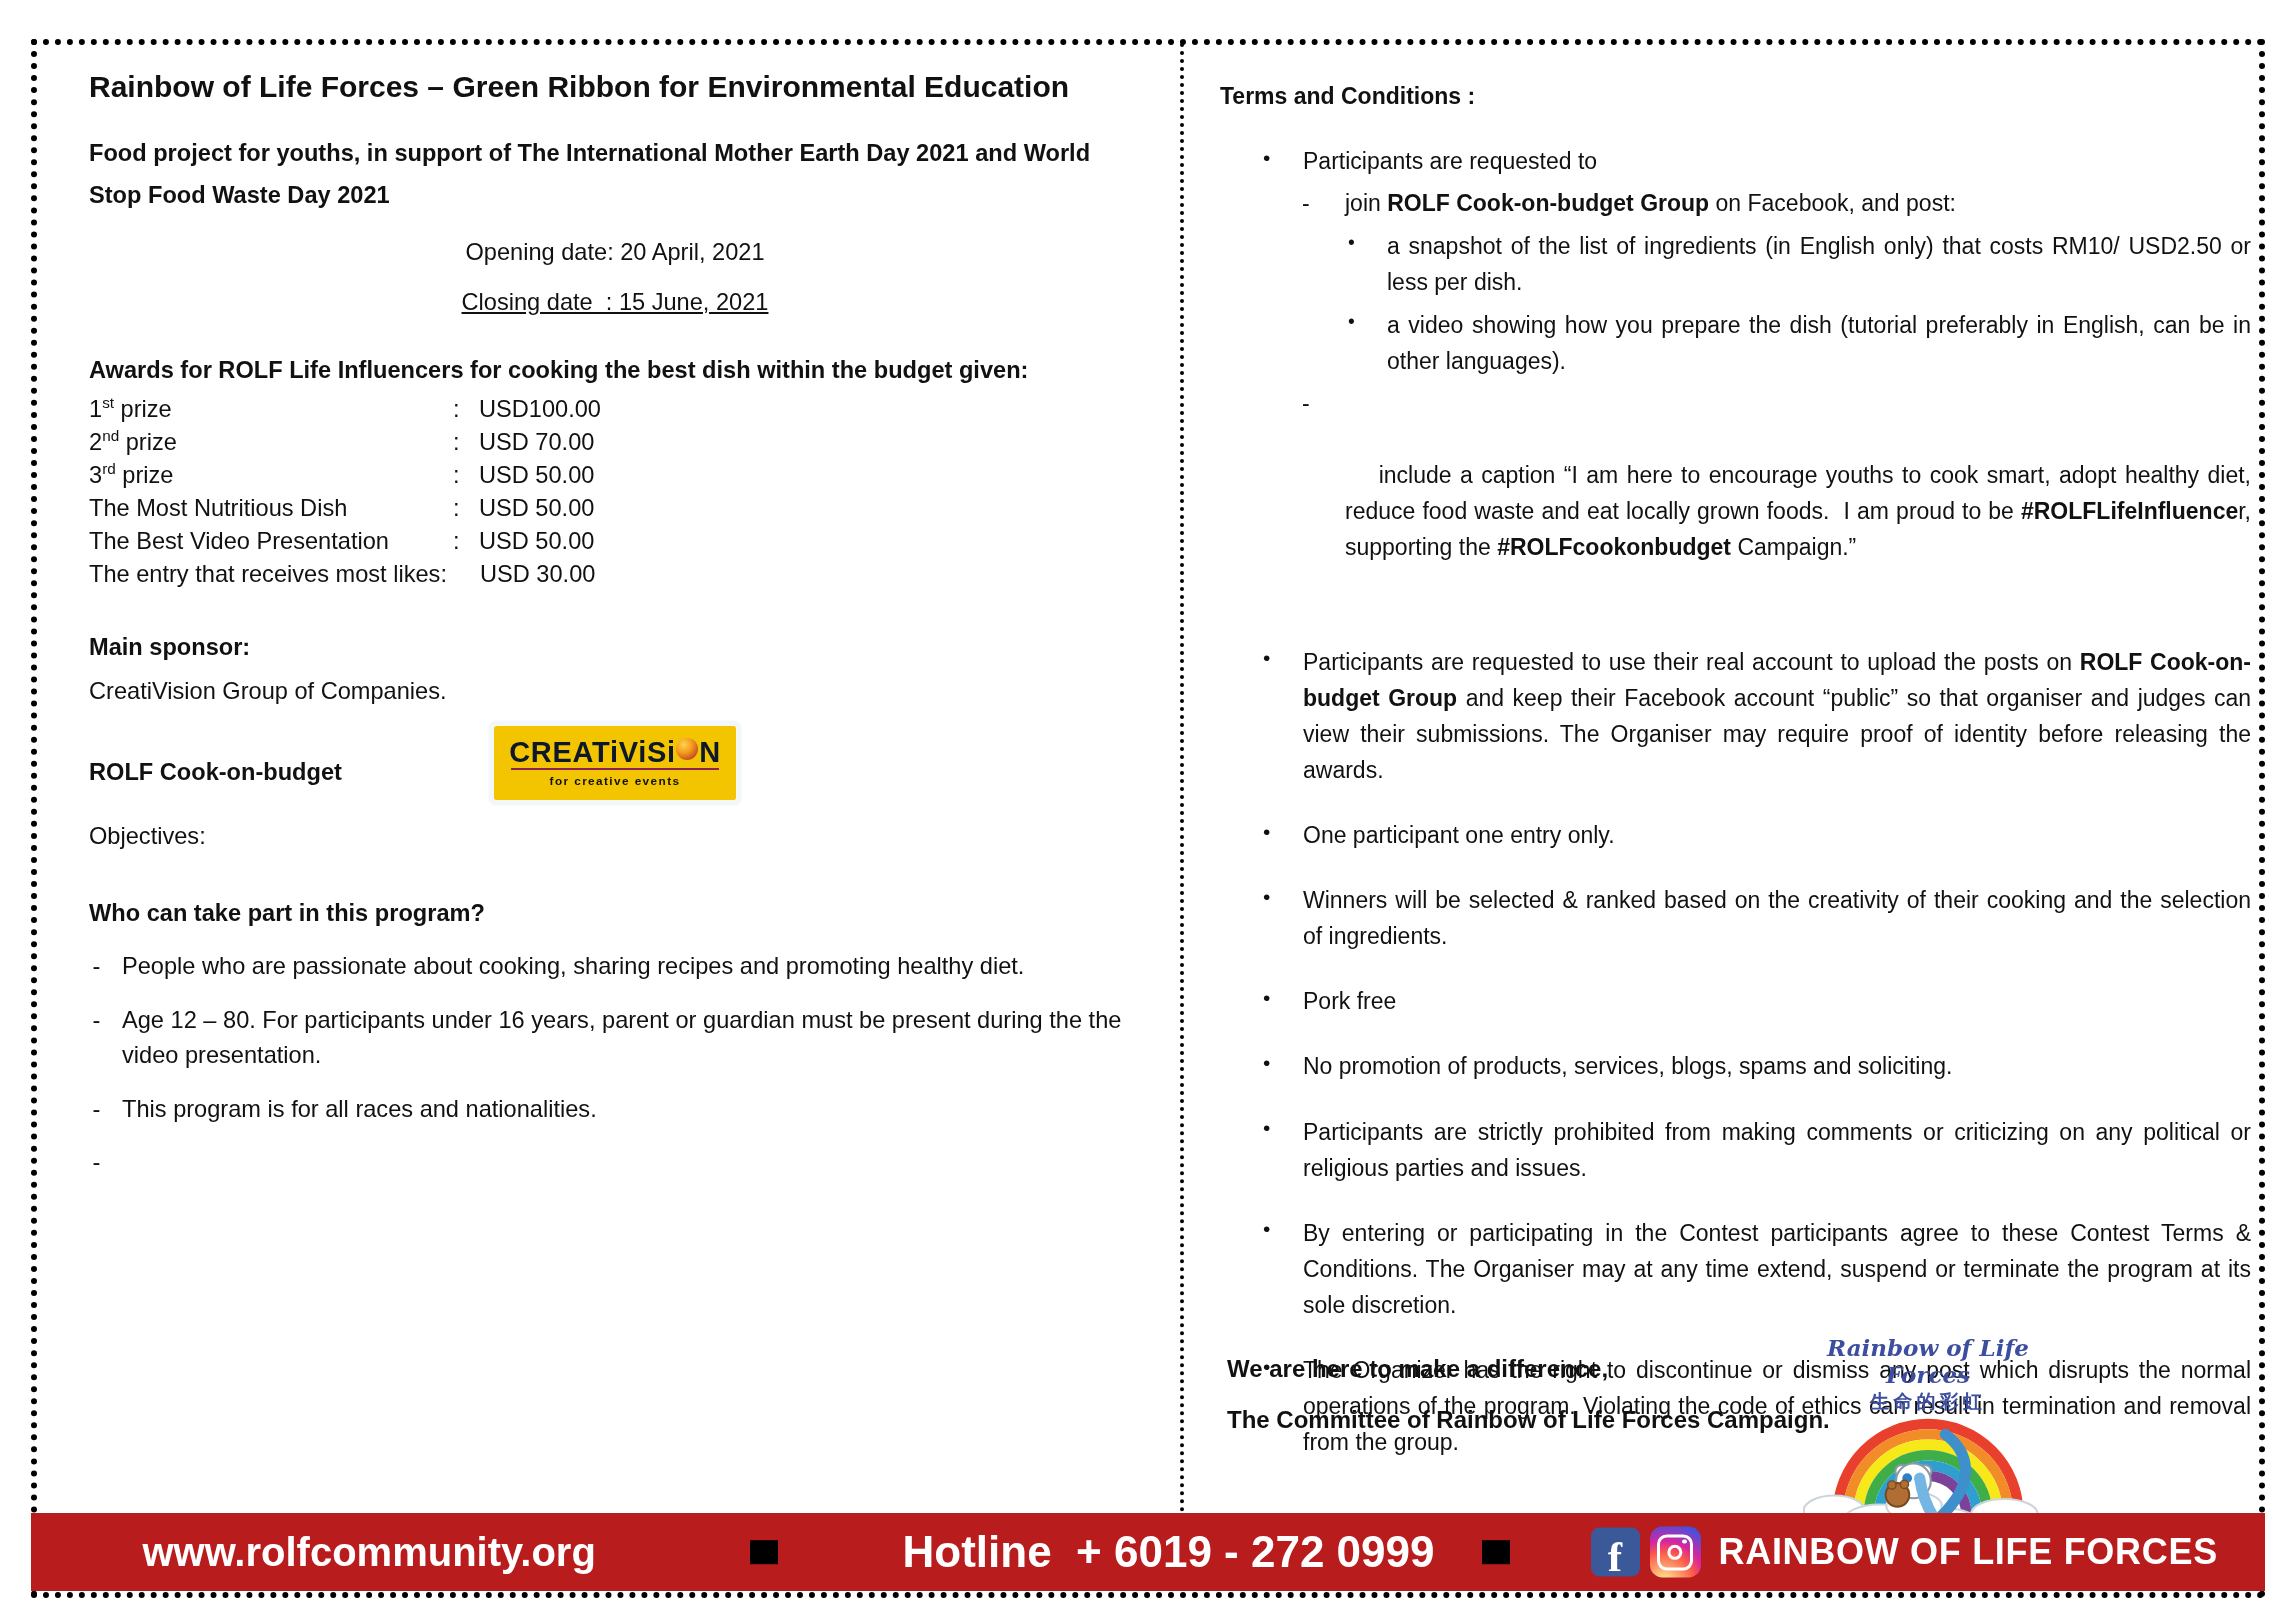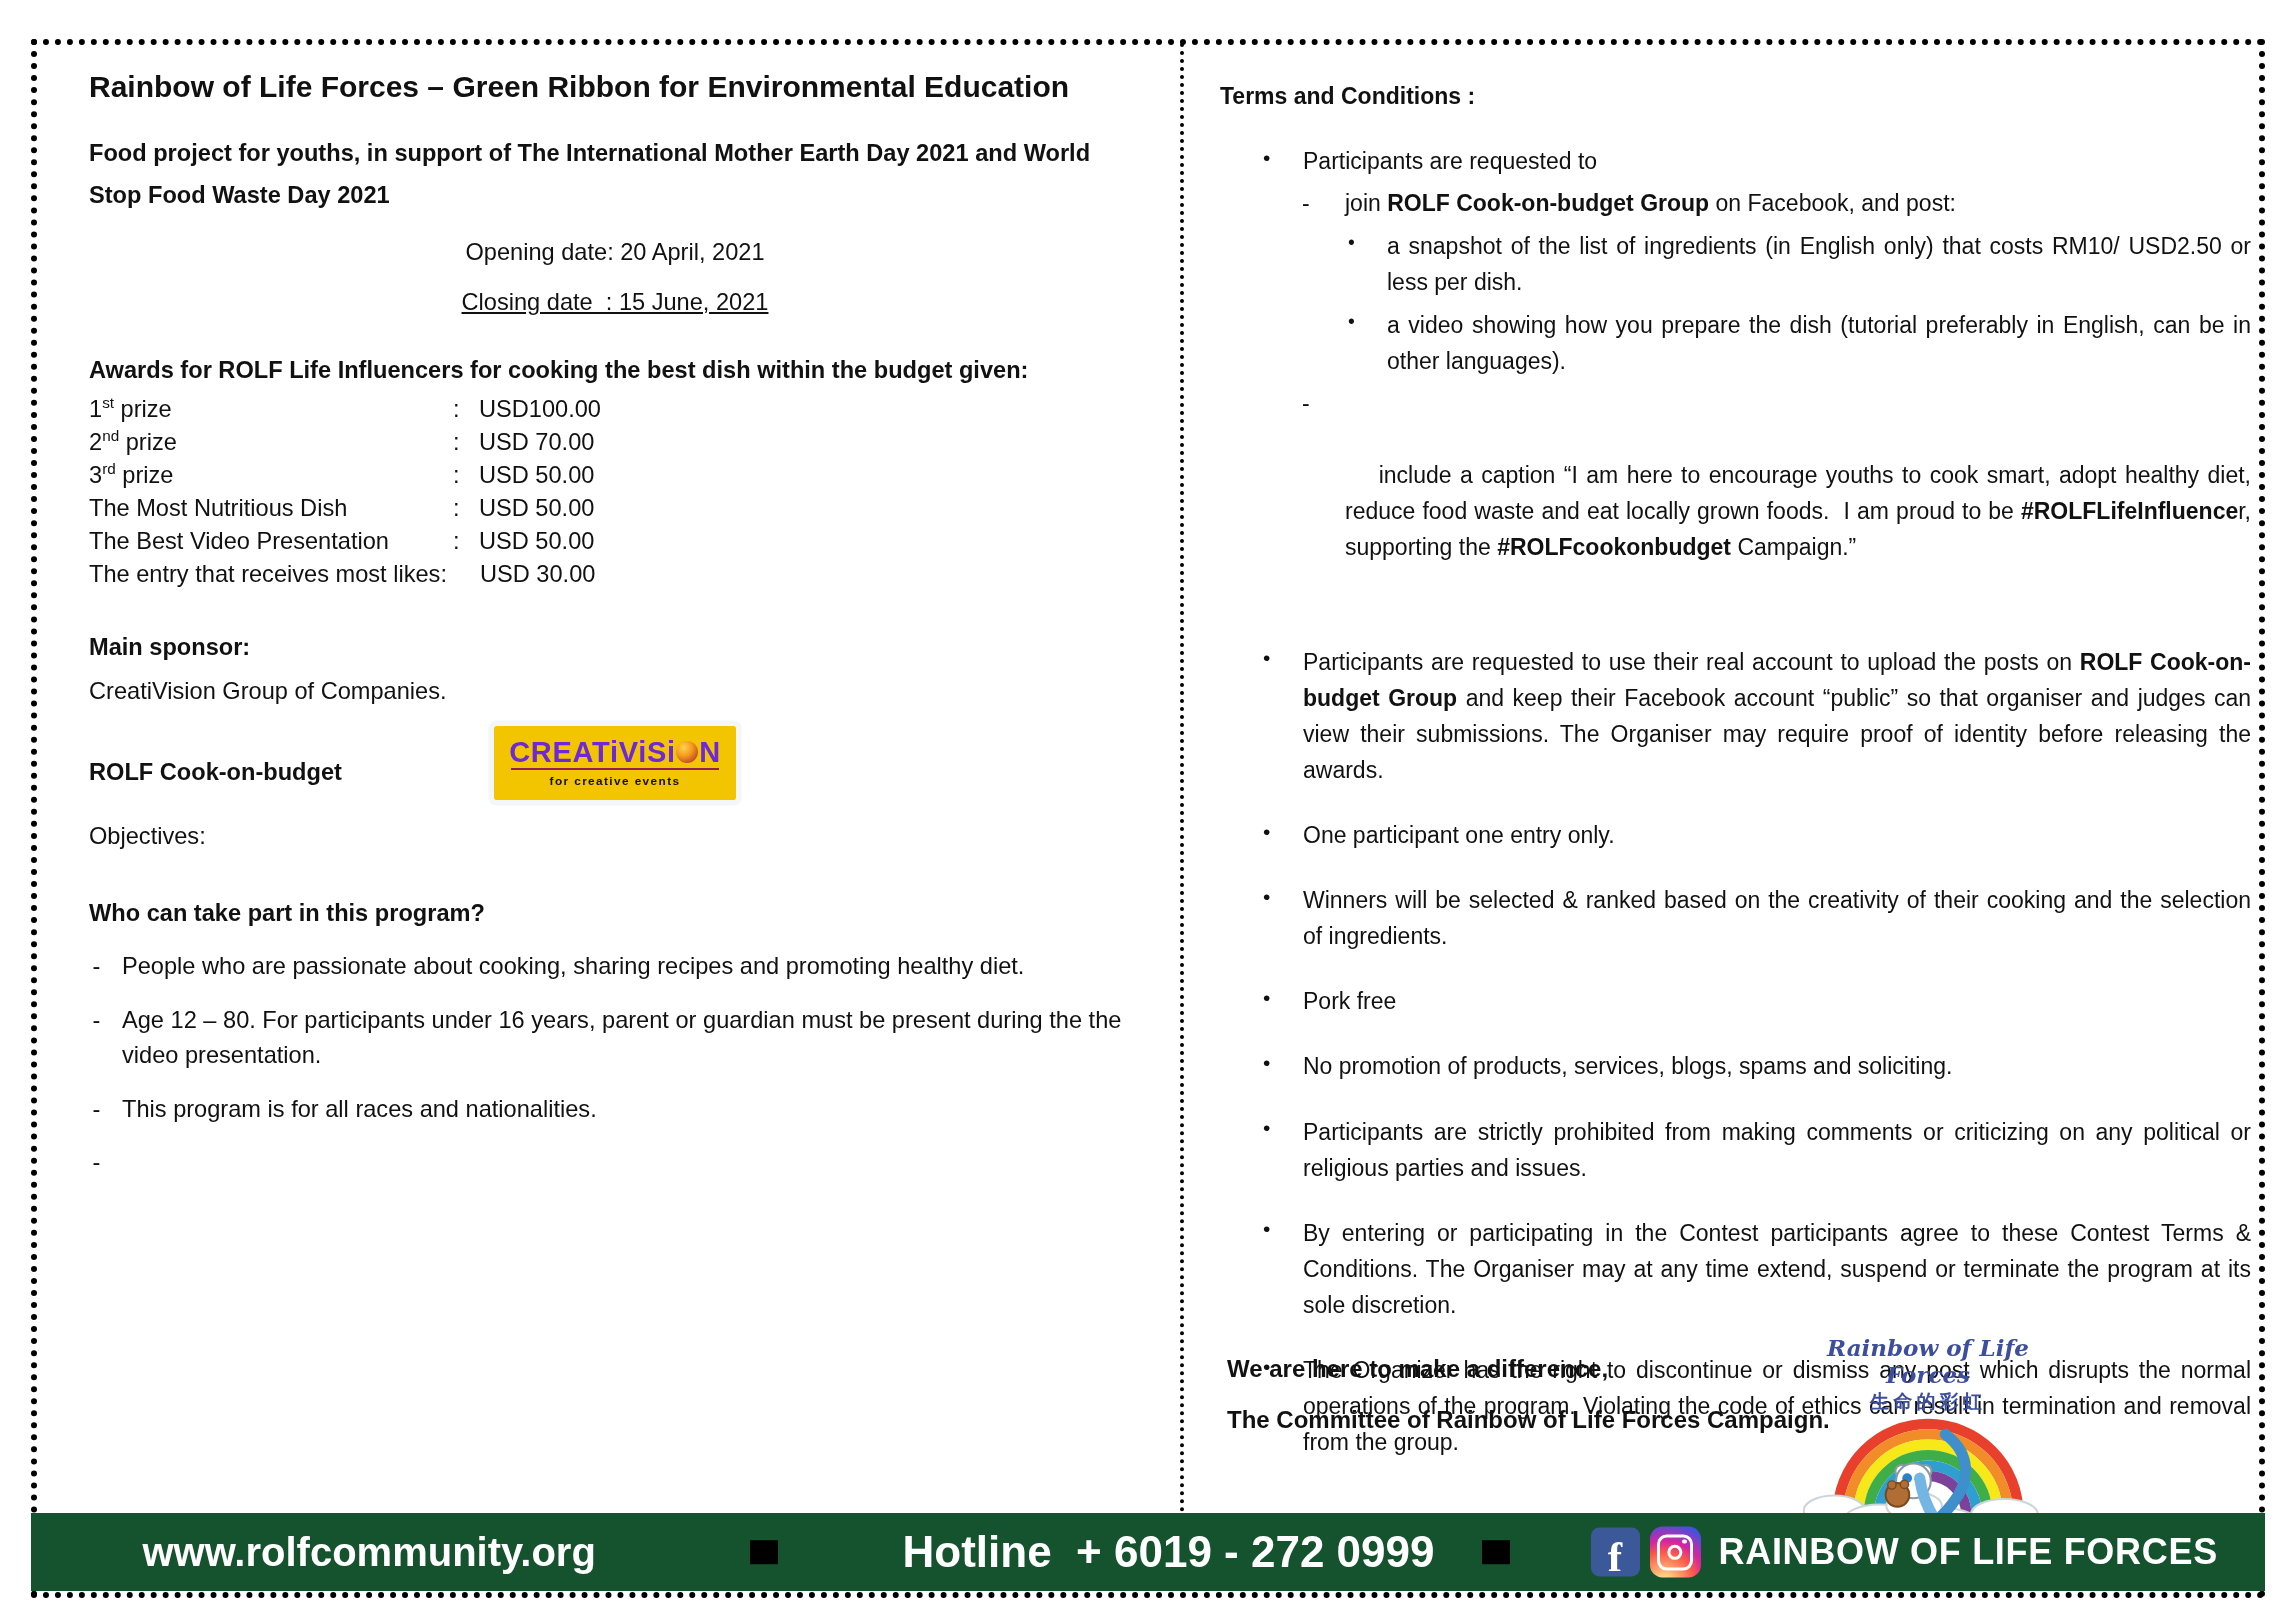--- a/index.html
+++ b/index.html
@@ -35,22 +35,22 @@
   ol.objectives li { margin-bottom:10.4px; padding-left:9.7px; }
   .who-heading { font-weight:bold; margin-top:42px; }
   .who-list { margin-top:16.7px; }
   .who-item { position:relative; padding-left:33px; margin-top:18px; }
   .who-item .dash { position:absolute; left:3.5px; top:0; }
 
   
   .cv-logo { position:absolute; left:494px; top:726px; width:242px; height:74px;
     background:#f2c500; border-radius:2.8px; box-shadow:0 0 0 5.6px #f4f7f8;
     display:flex; flex-direction:column; align-items:center; justify-content:center; }
-  .cv-line1 { font-weight:bold; font-size:29px; letter-spacing:0.7px; color:#6d28d9;
-    display:flex; align-items:center; line-height:1; }
+  .cv-line1 { font-weight:bold; font-size:29px; letter-spacing:0.7px; color:#0f172a;
+    display:flex; line-height:1; }
   .cv-sphere { display:inline-block; width:22px; height:22px; border-radius:50%;
     background:radial-gradient(circle at 35% 30%, #ffd34d 0%, #f59b1e 40%, #a9252b 95%); margin:0 0.7px; }
   .cv-rule { width:208px; border-top:2.8px solid #8e2157; margin-top:1.4px; }
   .cv-tagline { font-size:11.8px; font-weight:bold; letter-spacing:1.4px; margin-top:4.2px; color:#111; }
 
   
   .col-right { position:absolute; left:1220px; top:78px; width:1031px; font-size:23px; line-height:1.57; }
   .terms-heading { font-weight:bold; }
   .t-item { position:relative; padding-left:83px; text-align:justify; margin-top:29px; }
   .t-item > .marker { position:absolute; left:43px; top:-1.4px; font-size:21px; }
@@ -68,21 +68,21 @@
   
   .rolf-logo { position:absolute; left:1803px; top:1334px; width:250px; text-align:center; }
   .rolf-script { color:#3d4e9e; font-size:23px; font-weight:bold; font-style:italic;
     font-family:"DejaVu Serif", serif; }
   .rolf-chinese { color:#3d4e9e; font-size:19px; font-weight:bold; letter-spacing:4.2px; margin-top:1.4px; }
   .rolf-art { position:relative; margin-top:1.4px; }
   .rolf-tagline { position:absolute; left:4.2px; bottom:18px; font-size:9px; font-weight:bold;
     font-style:italic; color:#222; white-space:nowrap; }
 
   
-  .footer { position:absolute; left:30.5px; top:1513px; width:2234px; height:78px; background:#14532d; }
+  .footer { position:absolute; left:30.5px; top:1513px; width:2234px; height:78px; background:#b91c1c; }
   .footer .f-abs { position:absolute; top:50%; transform:translateY(-50%); color:#fff; font-weight:bold; }
   .f-url { left:112px; font-size:40px; }
   .f-square1 { position:absolute; left:719px; top:50%; transform:translateY(-50%);
     width:28px; height:23.6px; background:#000; }
   .f-hotline { left:872px; font-size:44px; white-space:pre-wrap; }
   .f-square2 { position:absolute; left:1451px; top:50%; transform:translateY(-50%);
     width:28px; height:23.6px; background:#000; }
   .fb-icon { position:absolute; left:1560px; top:50%; transform:translateY(-50%);
     width:49px; height:49px; background:#3b5998; border-radius:8.3px; overflow:hidden;
     display:flex; align-items:flex-end; justify-content:center; }

